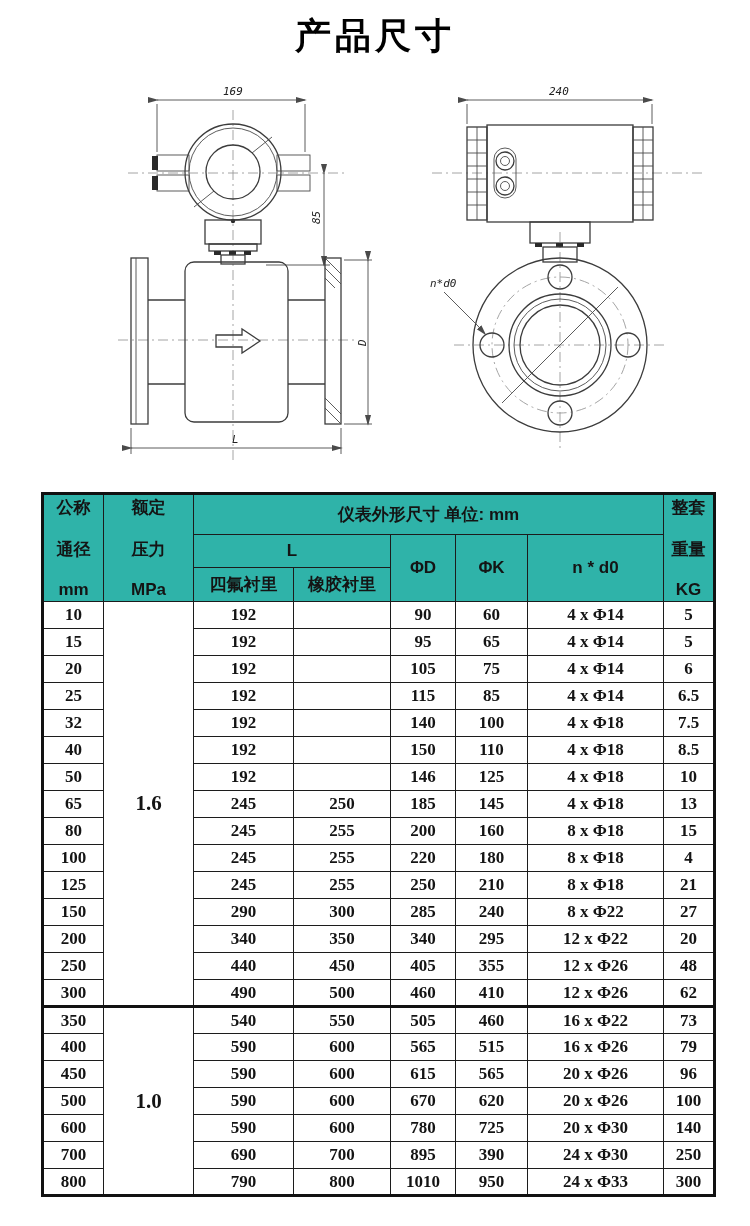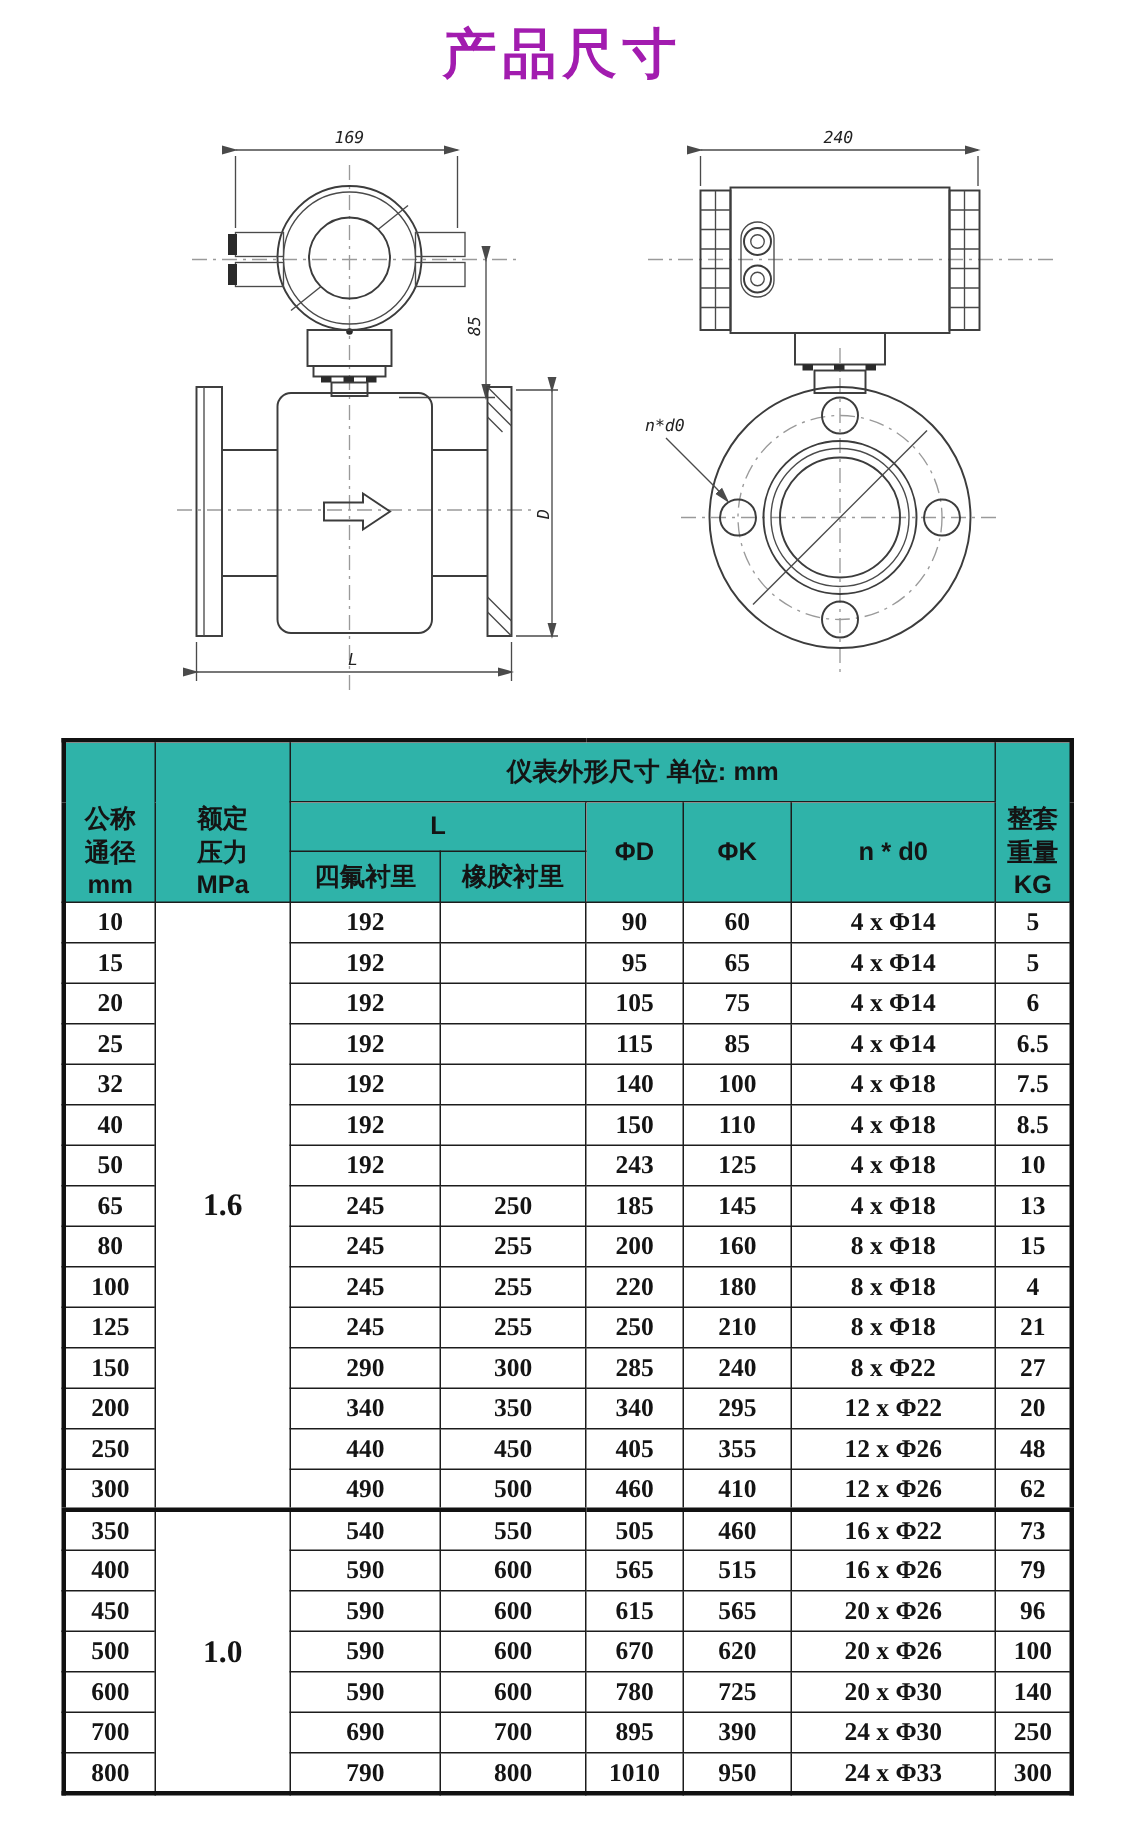--- a/index.html
+++ b/index.html
@@ -3,21 +3,21 @@
 <meta charset="utf-8">
 <style>
   * { margin:0; padding:0; box-sizing:border-box; }
   html,body { background:#fff; }
   .page {
     position:relative; width:750px; height:1226px; background:#ffffff;
     font-family:"Liberation Sans", sans-serif; overflow:hidden;
   }
   .title {
     position:absolute; top:12px; left:0; width:750px; text-align:center;
-    font-size:36px; font-weight:bold; color:#a21caf; letter-spacing:4px;
+    font-size:36px; font-weight:bold; color:#000000; letter-spacing:4px;
   }
   .drawing { position:absolute; top:82px;font-style:italic; }
   .drawing.front { left:100px; }
   .drawing.side  { left:430px; }
   svg .ln   { stroke:#3c3c3c; stroke-width:1.3; fill:none; }
   svg .thin { stroke:#4a4a4a; stroke-width:0.9; fill:none; }
   svg .cl   { stroke:#9a9a9a; stroke-width:0.9; fill:none; stroke-dasharray:10 4 2 4; }
   svg .dim  { stroke:#4a4a4a; stroke-width:0.9; fill:none; }
   svg .fill { fill:#2a2a2a; stroke:none; }
   svg text  { font-family:"DejaVu Sans Mono", monospace; font-size:11px; fill:#222; }
@@ -29,21 +29,21 @@
   }
   .spec-table th, .spec-table td {
     border:1px solid #1c1c1c; text-align:center; vertical-align:middle;
     overflow:hidden; white-space:nowrap;
   }
   .spec-table { border:3px solid #111; }
   .spec-table thead th {
     background:#2fb3a9; font-weight:bold;
     font-family:"Liberation Sans", sans-serif; font-size:17px;
   }
-  .hstack { display:flex; flex-direction:column; justify-content:flex-end; height:104px; }
+  .hstack { display:flex; flex-direction:column; justify-content:space-between; height:104px; }
   .spec-table thead tr.h1 th { height:41px; }
   .spec-table thead tr.h2 th { height:33px; }
   .spec-table thead tr.h3 th { height:34px; }
   .spec-table tbody td { height:27px; font-size:17px; font-weight:bold; background:#fff; }
   .spec-table tbody td.col-pressure { font-size:21px; }
   .spec-table tbody tr.group-start td { border-top:3px solid #111; }
 </style>
 </head>
 <body>
 
@@ -268,21 +268,21 @@
           <td></td>
           <td>150</td>
           <td>110</td>
           <td>4 x Φ18</td>
           <td>8.5</td>
         </tr>
         <tr>
           <td>50</td>
           <td>192</td>
           <td></td>
-          <td>243</td>
+          <td>146</td>
           <td>125</td>
           <td>4 x Φ18</td>
           <td>10</td>
         </tr>
         <tr>
           <td>65</td>
           <td>245</td>
           <td>250</td>
           <td>185</td>
           <td>145</td>

